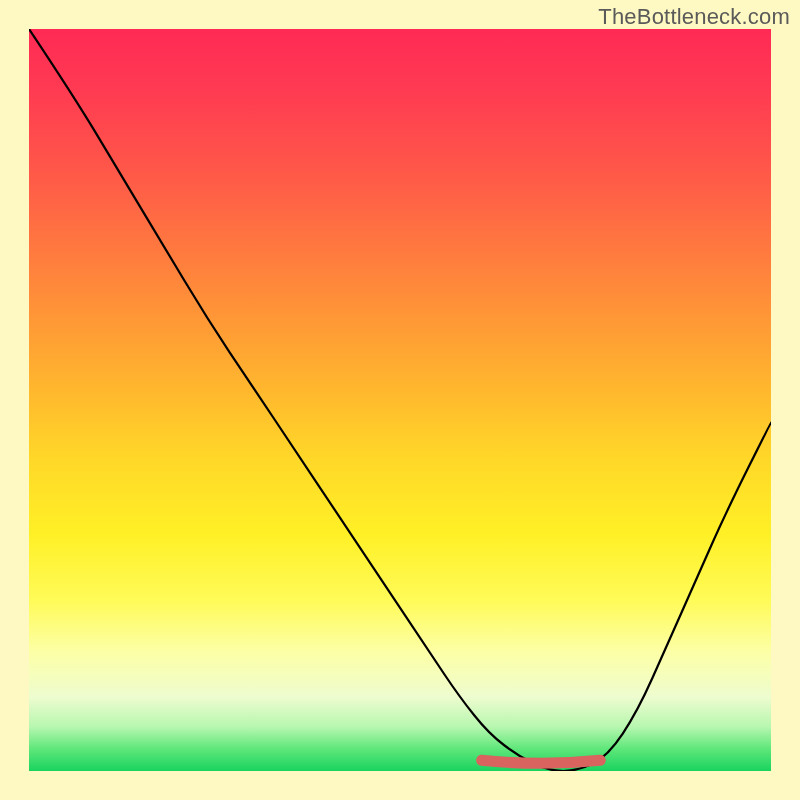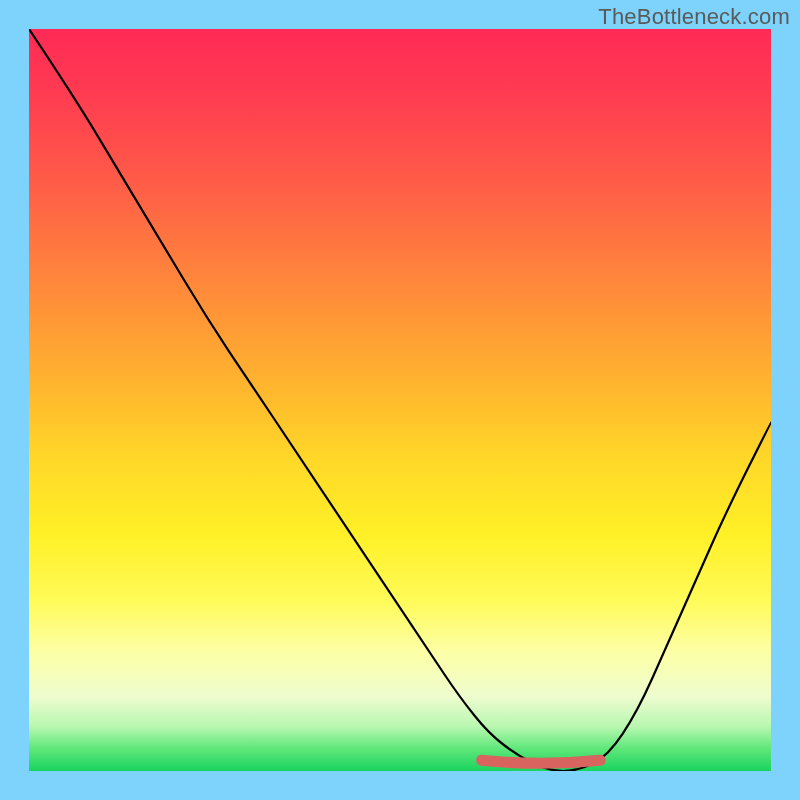--- a/index.html
+++ b/index.html
@@ -8,21 +8,21 @@
     width: 800px;
     height: 800px;
     background: #000;
     overflow: hidden;
     font-family: Arial, Helvetica, sans-serif;
   }
   .stage {
     position: relative;
     width: 800px;
     height: 800px;
-    background: #7dd3fc;
+    background: #fef9c3;
   }
   .watermark {
     position: absolute;
     top: 4px;
     right: 10px;
     color: #5a5a5a;
     font-size: 22px;
     font-weight: 500;
     letter-spacing: 0.2px;
     z-index: 5;

